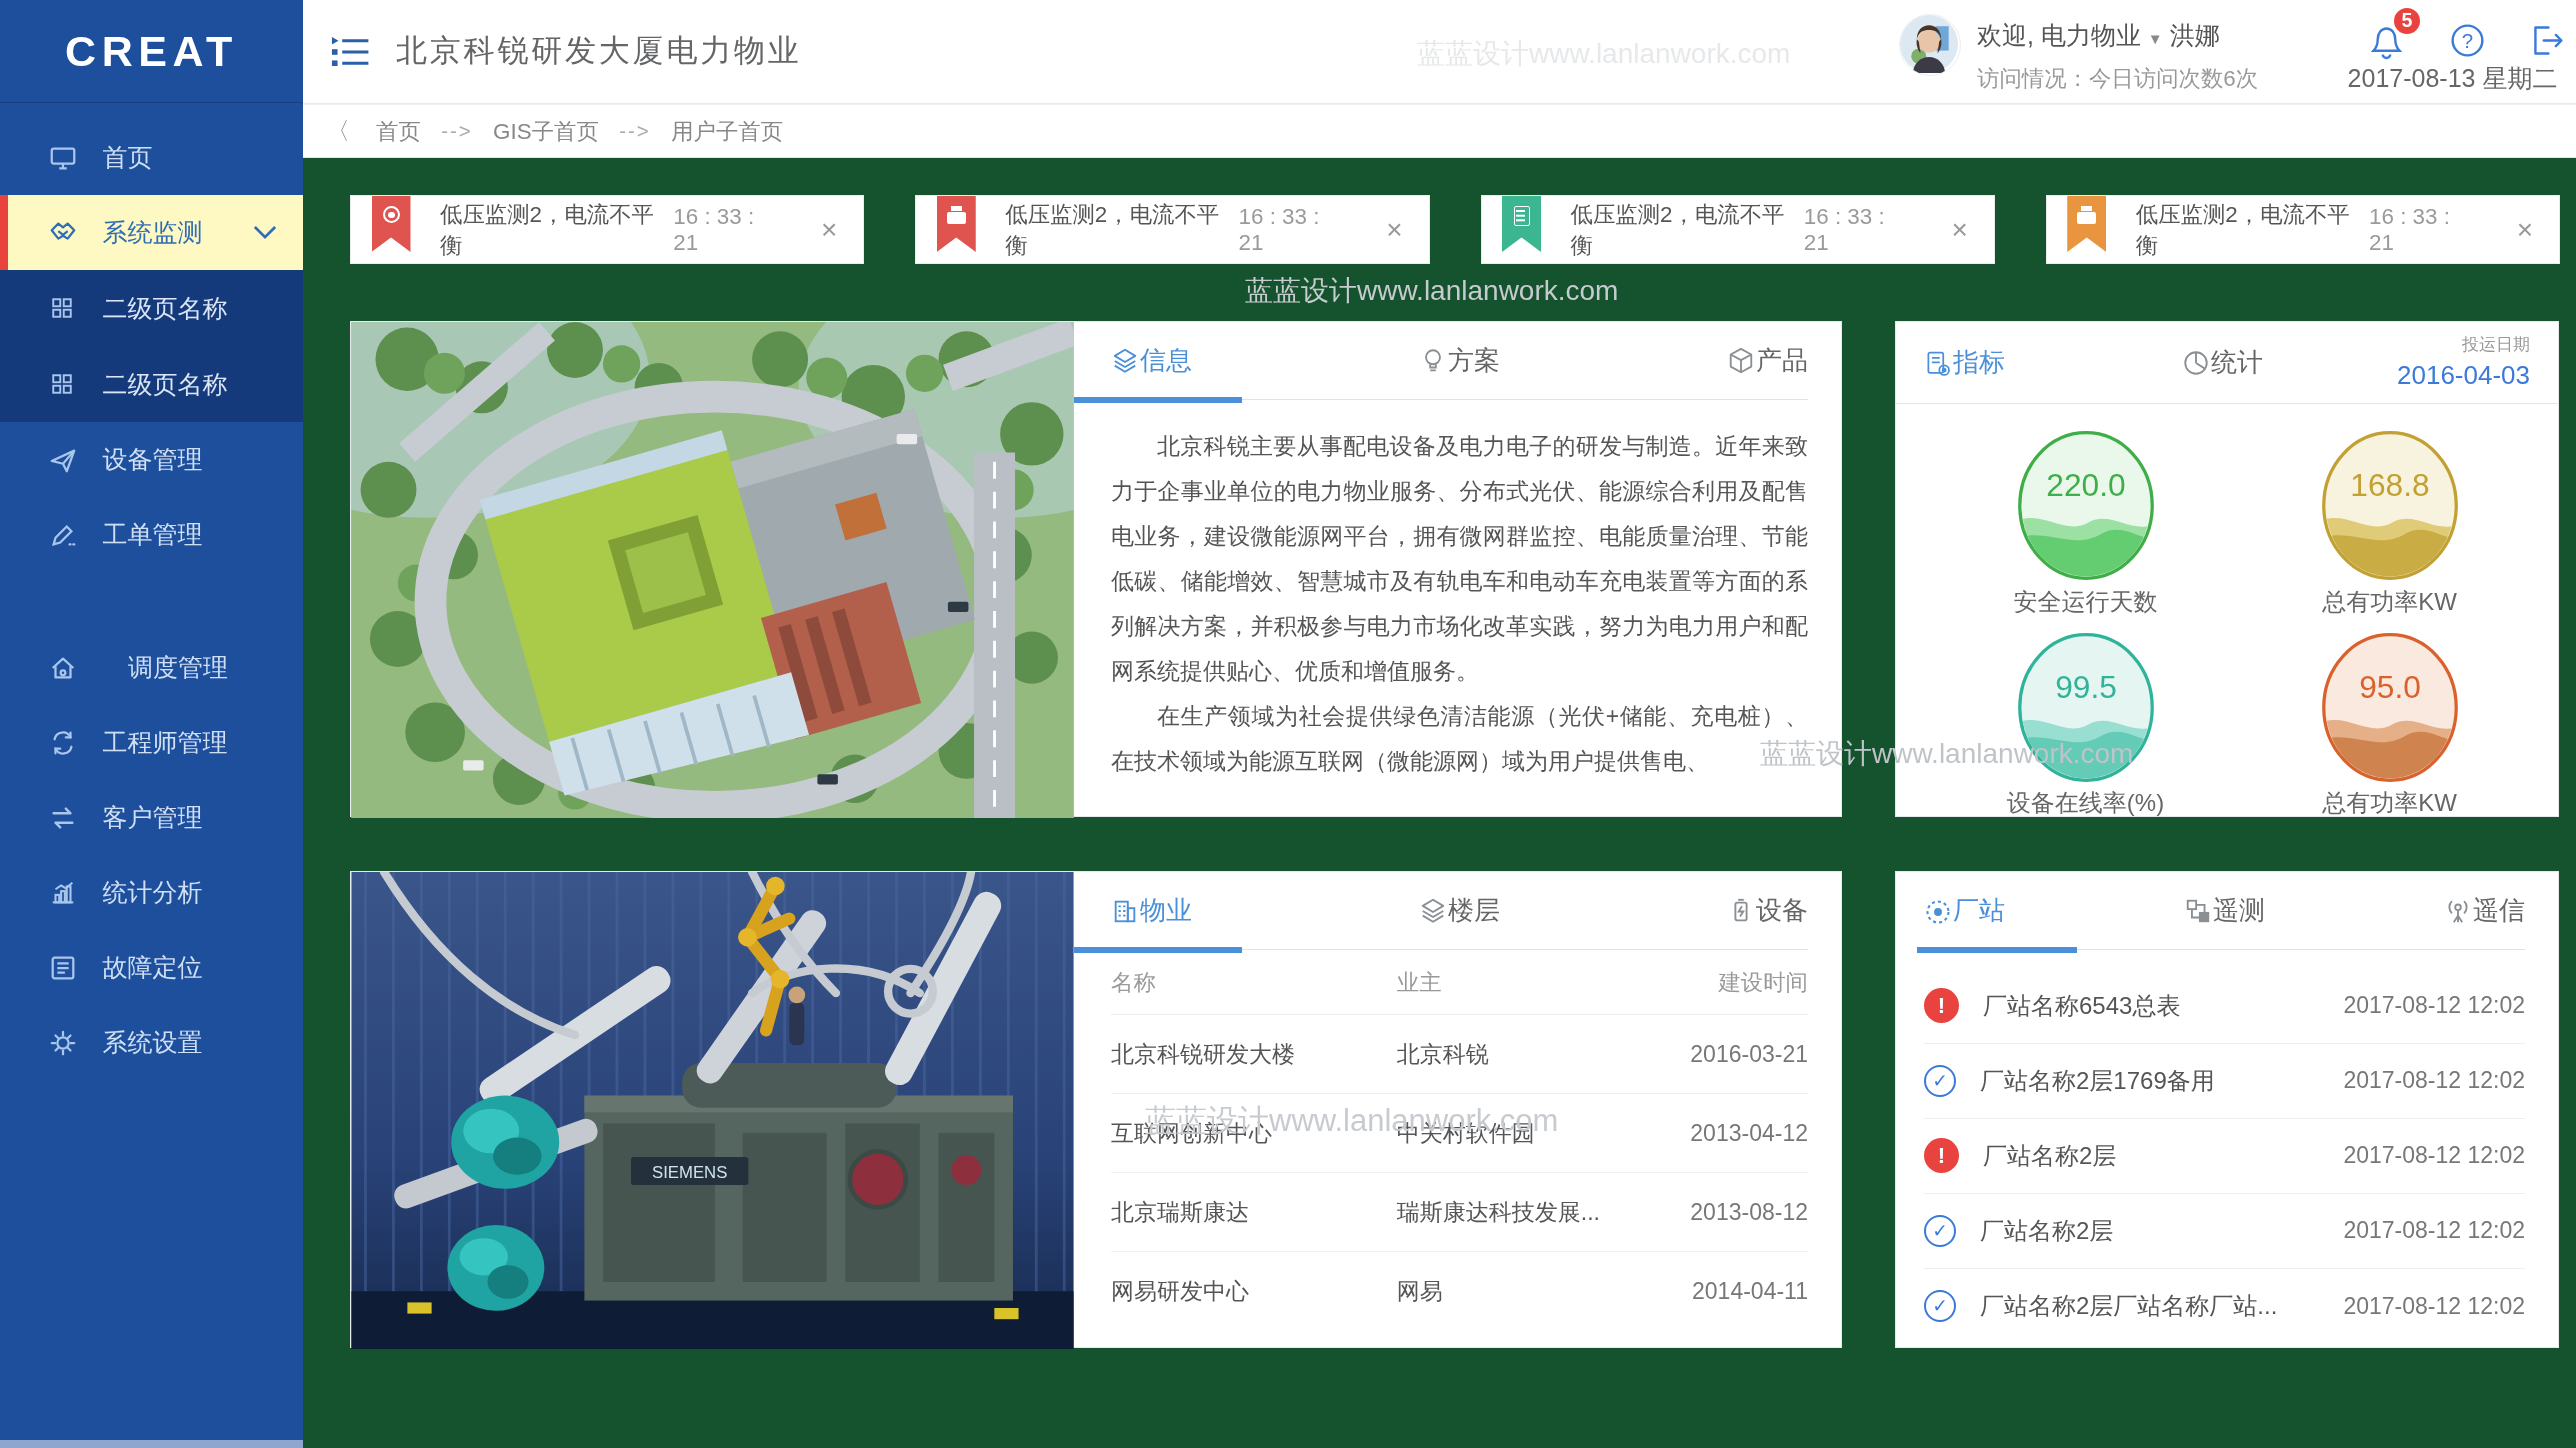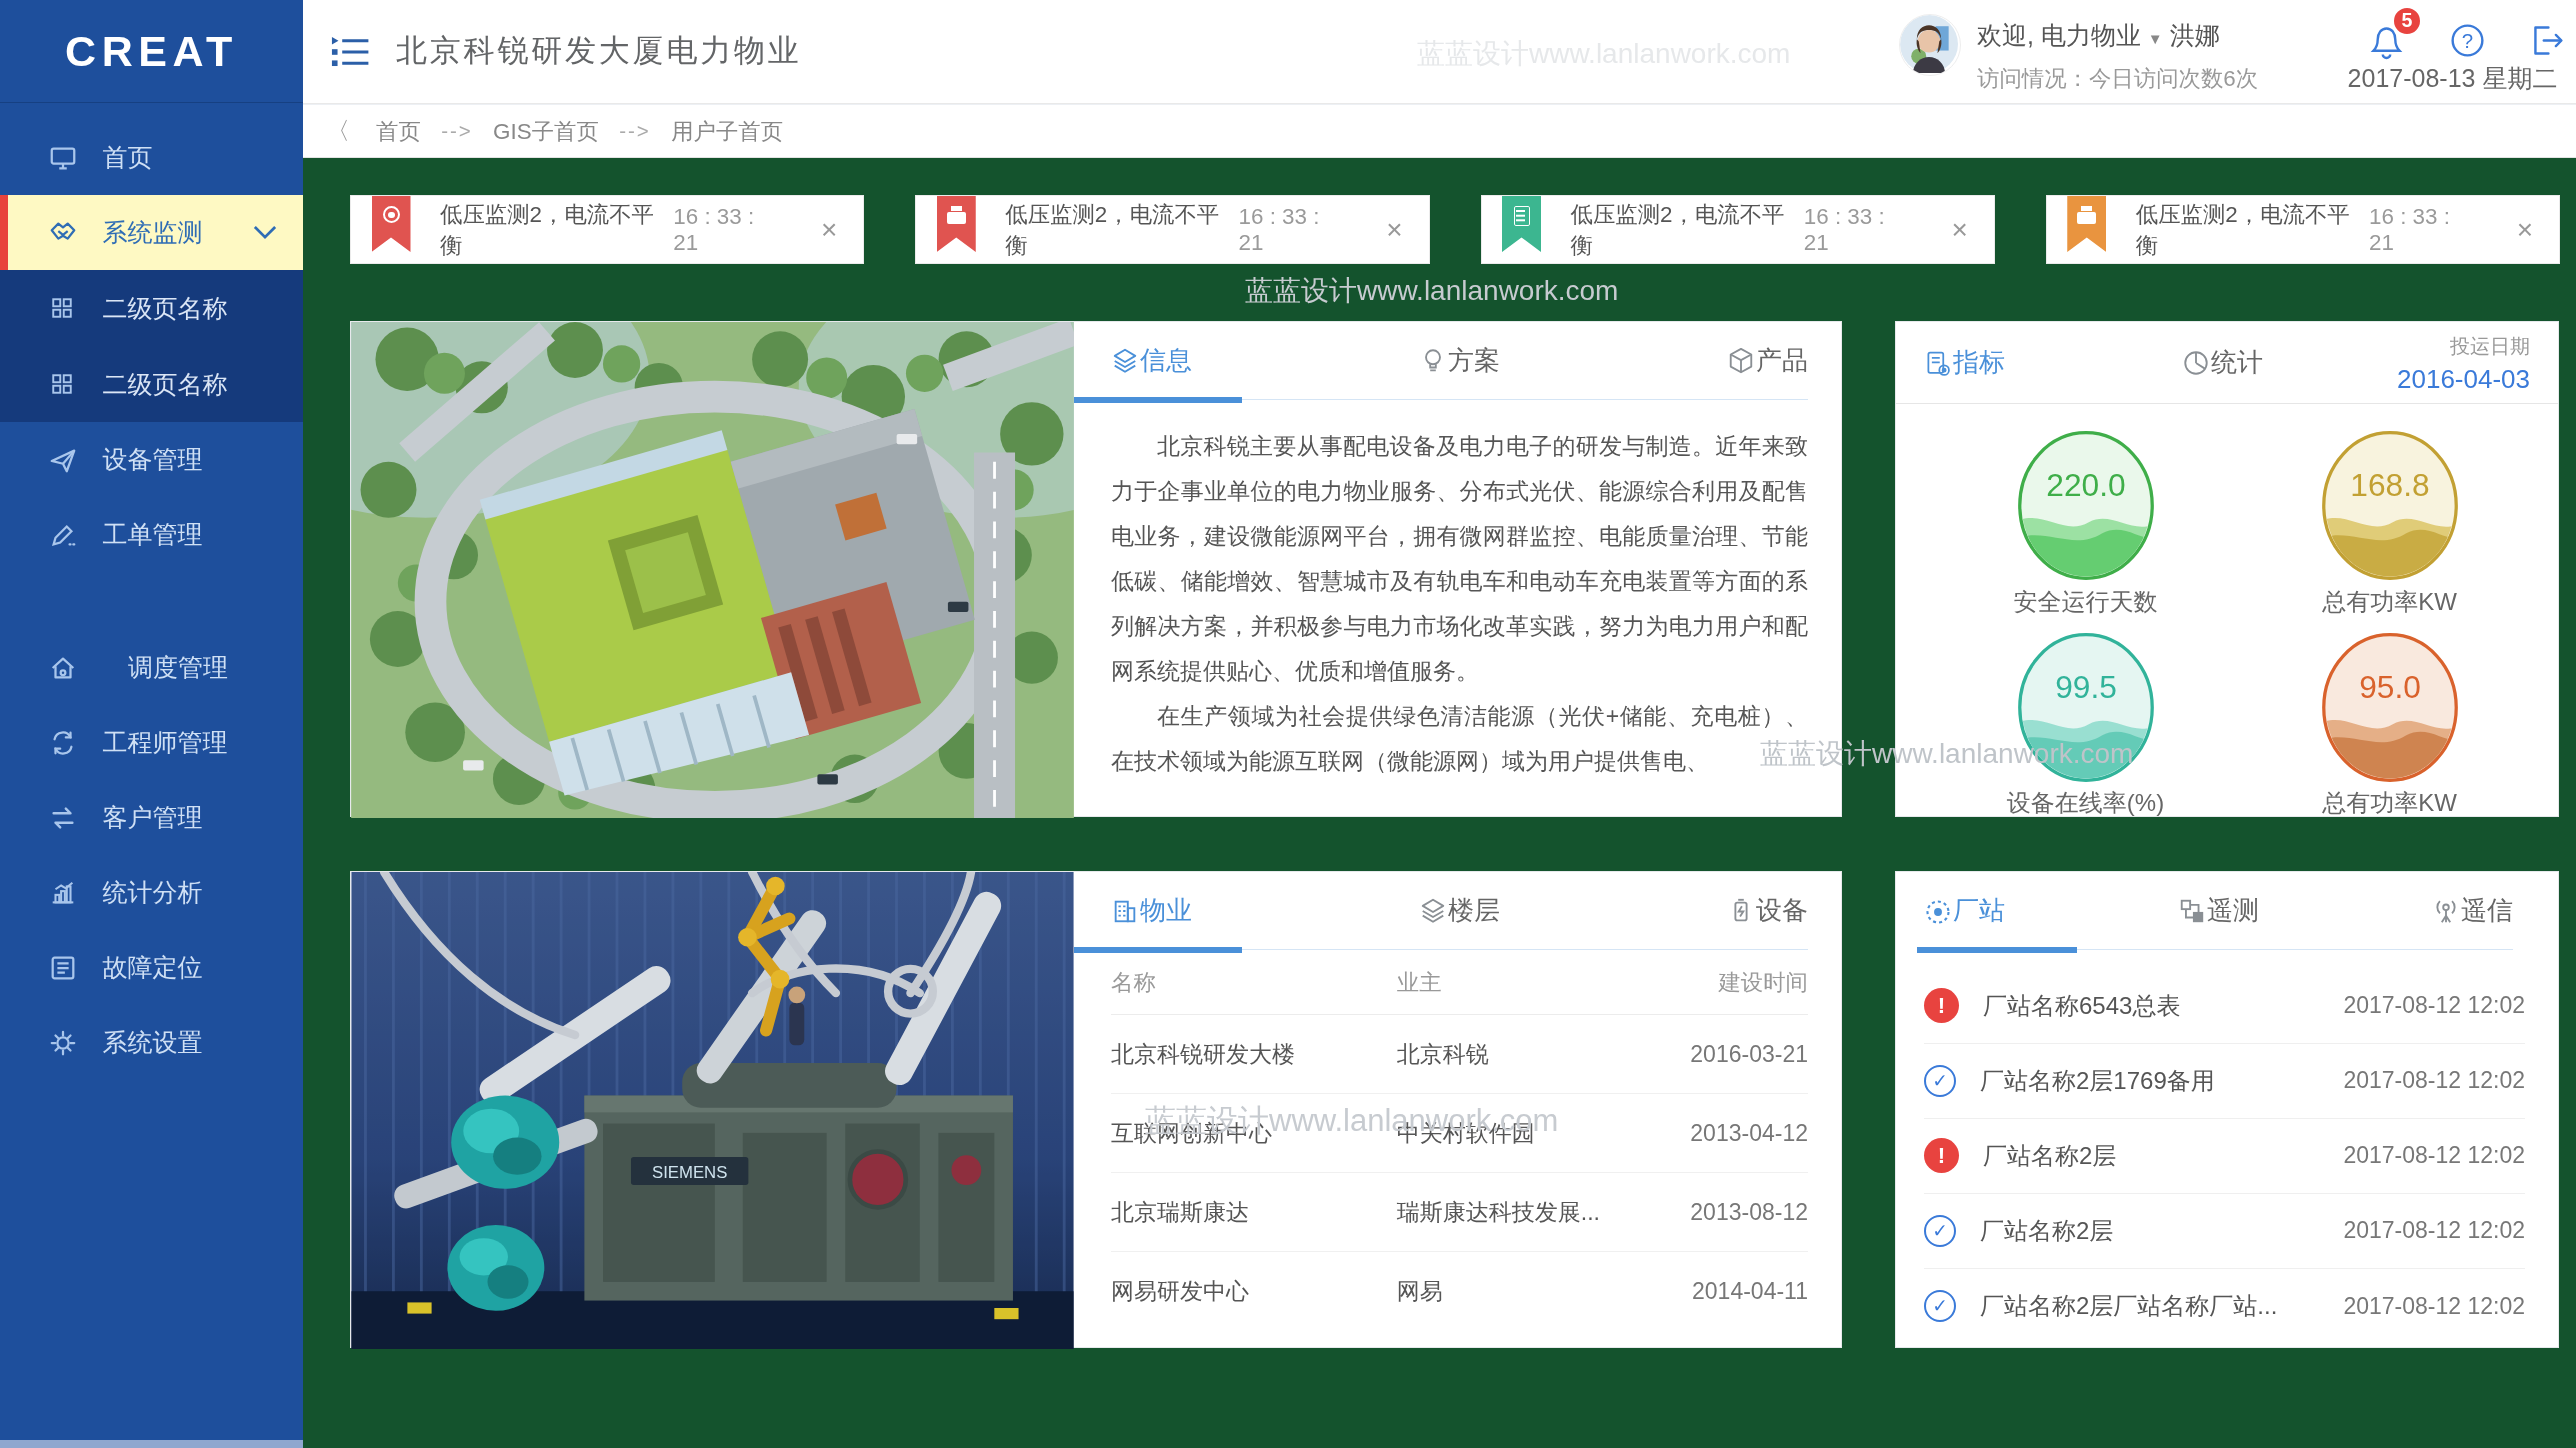--- a/index.html
+++ b/index.html
@@ -80,32 +80,32 @@
   .photo { position:absolute; left:0; top:0; }
 
   .rightsec { position:absolute; left:723px; top:0; right:0; bottom:0; padding:0 33px 0 37px; }
   .tabbar { position:relative; height:78px; display:flex; align-items:center; justify-content:space-between;
     border-bottom:1.9px solid #d5e5f5; }
   .tab { display:flex; align-items:center; gap:1px; font-size:26px; color:#666; cursor:pointer; }
   .tab .tic { width:28px; height:28px; color:#8a8f94; display:flex; }
   .tab.active { color:#4a90d9; }
   .tab.active .tic { color:#4a90d9; }
   .tab-underline { position:absolute; left:-37px; bottom:-3.7px; width:168px; height:5.6px; background:#4a90d9; }
-  .card4 .tabbar { margin:0 12px 0 0; }
+  .card4 .tabbar { margin:0 0 0 0; }
   .card4 .tab-underline { left:-7.5px; width:160px; }
 
   .para-area { padding-top:24px; }
   .para-area p { font-size:23px; color:#555; line-height:45px; text-indent:2em; text-align:justify; }
 
   
   .kpibar { position:relative; height:82px; display:flex; align-items:center; padding:0 28px;
     border-bottom:0.9px solid #e6e6e6; }
   .kpibar .tab { margin-right:177px; }
   .commission { position:absolute; right:28px; top:11.2px; text-align:right; }
-  .commission .cl { font-size:20px; color:#999;font-family:Liberation Serif, serif; }
+  .commission .cl { font-size:17px; color:#999;font-family:Liberation Serif, serif; }
   .commission .cd { font-size:26px; color:#3a7ad9; margin-top:3.7px; }
   .gauge-grid { position:absolute; left:70px; top:107px; display:grid;
     grid-template-columns:239px 239px; column-gap:65px; row-gap:13px; }
   .gauge-cell { display:flex; flex-direction:column; align-items:center; }
   .gauge-label { margin-top:3.7px; font-size:24px; color:#666; }
 
   
   .thead { height:65px; display:flex; align-items:center; border-bottom:0.9px solid #ececec;
     color:#999; font-size:22.4px; }
   .trow { height:79px; display:flex; align-items:center; border-bottom:0.9px solid #f0f0f0;

